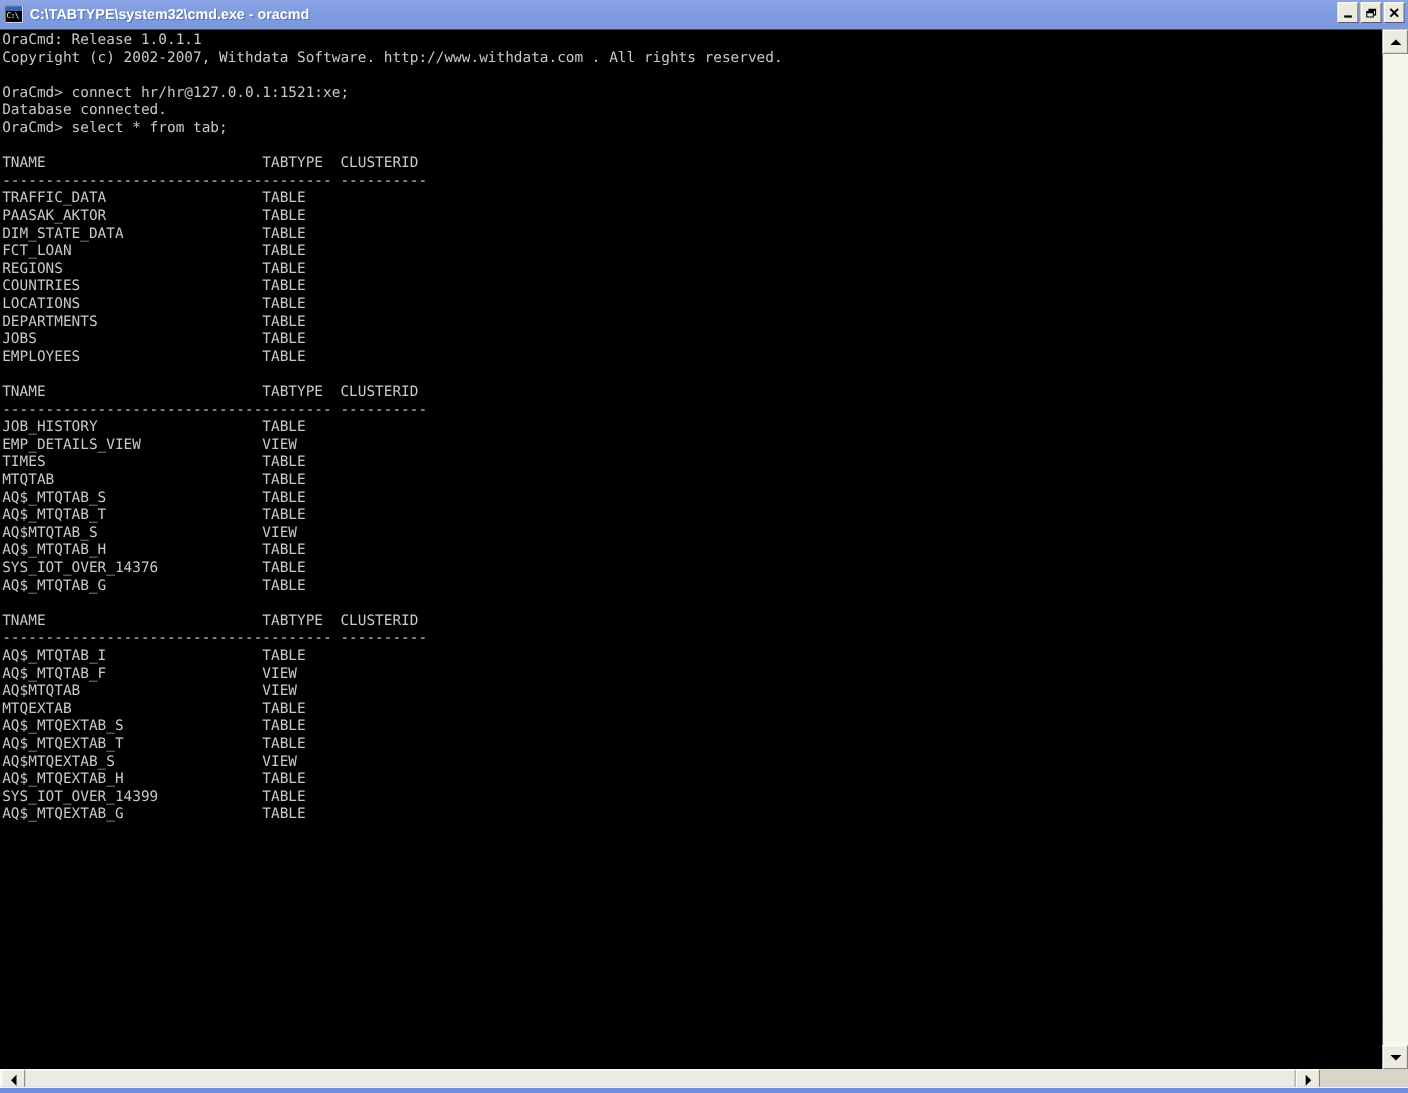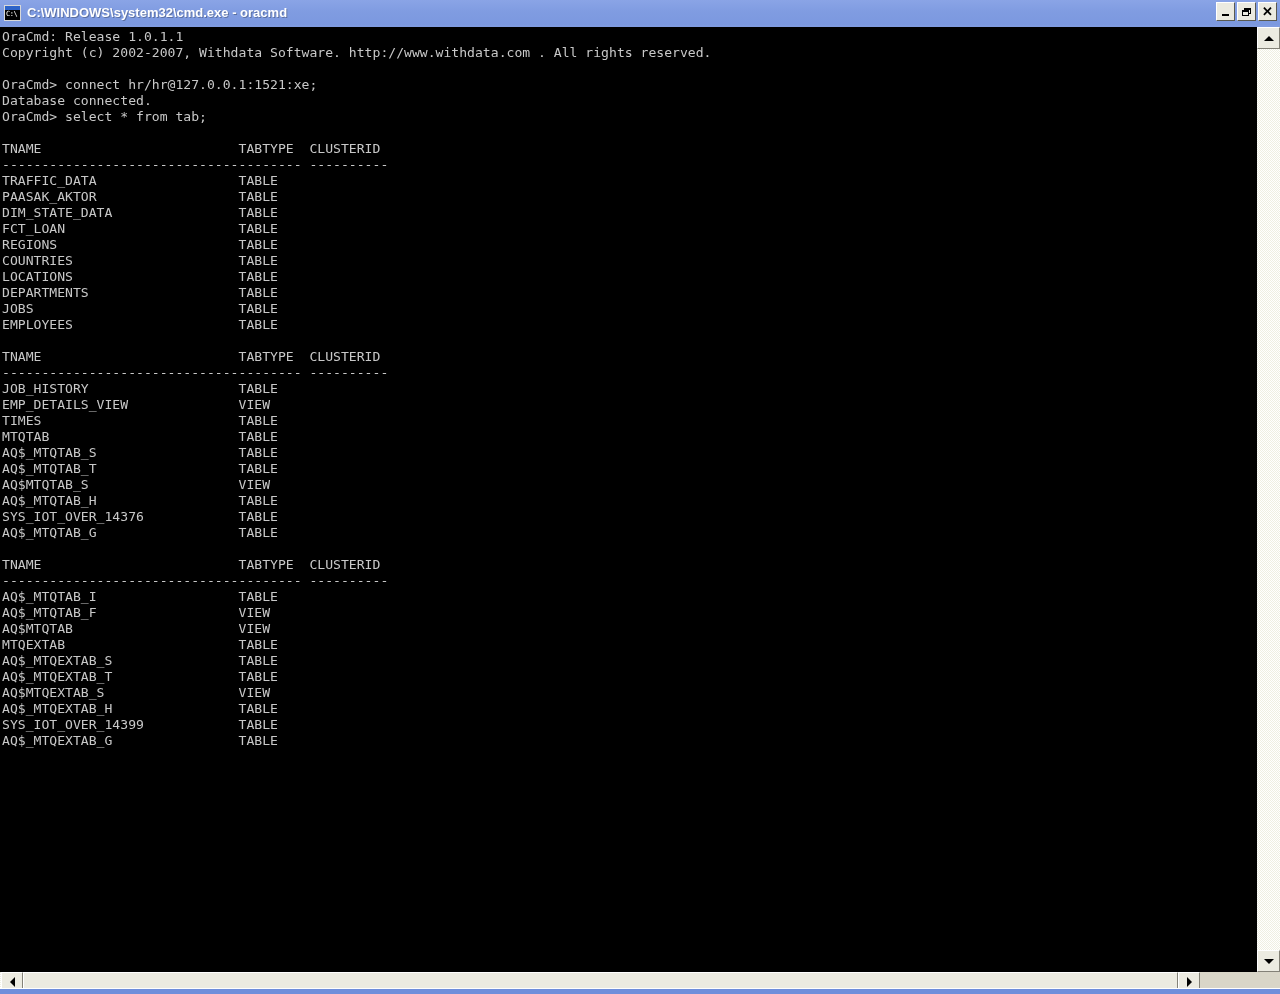--- a/index.html
+++ b/index.html
@@ -292,21 +292,21 @@
 </head>
 <body>
 
 <div class="window">
 
   <div class="titlebar">
     <div class="title-icon">
       <div class="icon-bar"></div>
       <div class="icon-text">C:\</div>
     </div>
-    <div class="title-text">C:\WINDOWS\system32\cmd.exe - oracmd</div>
+    <div class="title-text">C:\TABTYPE\system32\cmd.exe - oracmd</div>
 
     <div class="title-buttons">
       <div class="tbtn">
         <div class="glyph-min"></div>
       </div>
       <div class="tbtn">
         <div class="glyph-restore"></div>
       </div>
       <div class="tbtn">
         <div class="glyph-close">✕</div>

